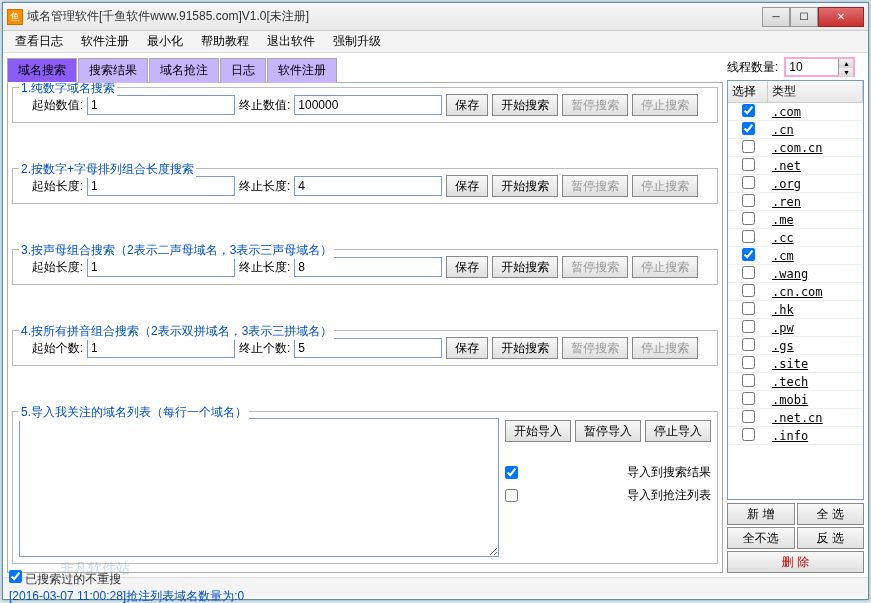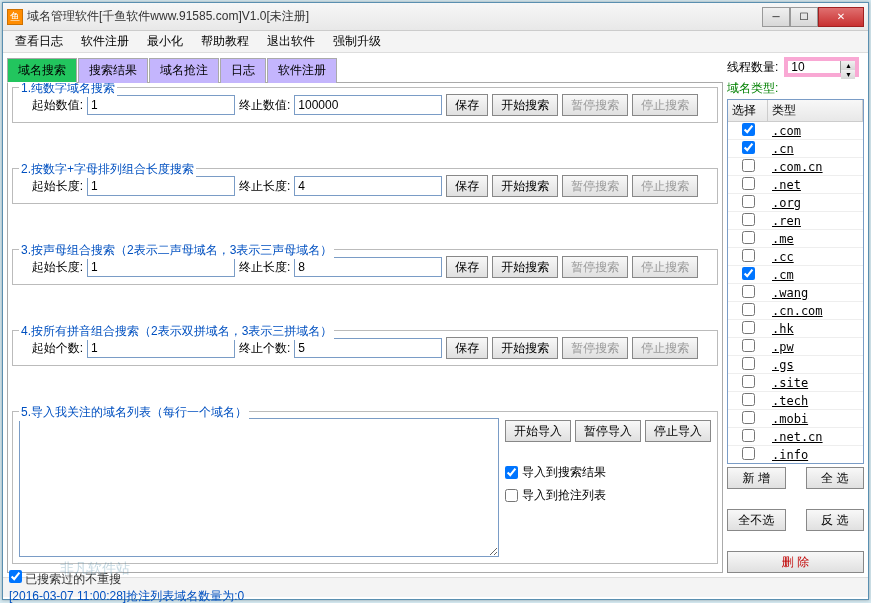--- a/index.html
+++ b/index.html
@@ -11,52 +11,52 @@
 .title-text { flex: 1; color: #333; }
 .winbtns { display: flex; gap: 0; }
 .winbtn { width: 28px; height: 20px; border: 1px solid #999; background: linear-gradient(#f0f0f0,#d8d8d8); display: flex; align-items: center; justify-content: center; font-size: 10px; cursor: pointer; }
 .winbtn.close { width: 46px; background: linear-gradient(#e07070,#c83030); color: #fff; border-color: #a02020; }
 .menubar { height: 22px; background: #f4f4f4; border-bottom: 1px solid #ddd; display: flex; align-items: center; padding: 0 4px; gap: 2px; }
 .menuitem { padding: 2px 8px; cursor: pointer; }
 .content { display: flex; padding: 4px; gap: 4px; height: calc(100% - 72px); }
 .left { flex: 1; display: flex; flex-direction: column; }
 .tabs { display: flex; border-bottom: 1px solid #aaa; }
 .tab { padding: 3px 10px; border: 1px solid #aaa; border-bottom: none; background: #c4b5fd; margin-right: 1px; cursor: pointer; position: relative; top: 1px; }
-.tab.active { background: #22c55e; border-bottom: 1px solid #fff; }
+.tab.active { background: #8b5cf6; border-bottom: 1px solid #fff; }
 .tabbody { border: 1px solid #aaa; border-top: none; flex: 1; padding: 4px; overflow: hidden; display: flex; flex-direction: column; gap: 41px; }
 .fieldset { border: 1px solid #bbb; margin-bottom: 4px; padding: 6px 6px 6px 6px; position: relative; }
 .fieldset-label { position: absolute; top: -8px; left: 6px; background: #fff; padding: 0 2px; color: #0050c0; }
 .row { display: flex; align-items: center; gap: 4px; justify-content: center; }
 .lbl { white-space: nowrap; }
 .inp { border: 1px solid #7a9cc6; height: 20px; padding: 0 3px; background: #fff; }
 .inp.w1 { width: 148px; }
 .inp.w2 { width: 148px; }
 .btn { height: 22px; padding: 0 8px; border: 1px solid #888; background: linear-gradient(#f8f8f8,#e0e0e0); cursor: pointer; white-space: nowrap; }
 .btn:disabled, .btn.disabled { color: #999; cursor: default; }
 .fieldset.tall { flex: 1; display: flex; flex-direction: column; }
 .splitrow { display: flex; gap: 6px; flex: 1; }
 .txtarea { flex: 0 0 480px; border: 1px solid #7a9cc6; background: #fff; }
 .rightcol { flex: 1; display: flex; flex-direction: column; gap: 6px; padding-top: 2px; }
-.cbrow { display: flex; align-items: center; gap: 4px; }
+.cbrow { display: flex; align-items: center; gap: 4px; justify-content: space-between; }
 .right { width: 142px; display: flex; flex-direction: column; }
 .threadrow { display: flex; align-items: center; gap: 6px; margin-bottom: 3px; }
-.spinbox { display: flex; border: 4px solid #f9a8d4; height: 20px; }
+.spinbox { display: flex; border: 2px solid #f9a8d4; height: 20px; }
 .spinbox input { border: none; width: 52px; padding: 0 3px; }
 .spinbtns { display: flex; flex-direction: column; width: 15px; border-left: 1px solid #999; }
 .spinb { flex: 1; font-size: 7px; text-align: center; background: linear-gradient(#f0f0f0,#d8d8d8); cursor: pointer; line-height: 9px; }
 .sectlabel { color: #008000; margin-bottom: 2px; }
 .typetable { border: 1px solid #7a9cc6; flex: 1; background: #fff; overflow-y: auto; overflow-x: hidden; }
 .typeth { display: flex; background: linear-gradient(#f8f8f8,#e8e8e8); border-bottom: 1px solid #ccc; position: sticky; top: 0; }
 .typeth > div { padding: 2px 4px; border-right: 1px solid #ccc; }
 .typeth .c1 { width: 40px; }
 .typeth .c2 { flex: 1; }
 .typerow { display: flex; border-bottom: 1px solid #eee; align-items: center; height: 18px; text-decoration: underline; }
 .typerow .c1 { width: 40px; text-align: center; }
 .typerow .c2 { flex: 1; padding-left: 4px; font-family: monospace; }
-.btngrid { display: grid; grid-template-columns: 1fr 1fr; gap: 20px; margin-top: 3px; }
+.btngrid { display: grid; grid-template-columns: 1fr 1fr; gap: 2px; margin-top: 3px; }
 .btngrid .btn.wide { grid-column: 1/3; color: #c00000; }
 .footer { height: 20px; padding: 1px 6px; display: flex; flex-direction: column; justify-content: center; font-size: 11px; color: #555; background: #f4f4f4; border-top: 1px solid #ddd; }
 .footer .l1 { color: #333; }
 .footer .l2 { color: #0050c0; }
 .chk { width: 13px; height: 13px; }
 .watermark { position: absolute; bottom: 25px; left: 60px; opacity: 0.3; font-size: 14px; color: #4080a0; pointer-events: none; }
 </style>
 </head>
 <body>
 
@@ -177,21 +177,20 @@
       <div class="threadrow">
         <span class="lbl">线程数量:</span>
         <div class="spinbox">
           <input value="10" style="">
           <div class="spinbtns">
             <div class="spinb">▲</div>
             <div class="spinb">▼</div>
           </div>
         </div>
       </div>
-      <div class="sectlabel">域名类型:</div>
       <div class="typetable">
         <div class="typeth">
           <div class="c1">选择</div>
           <div class="c2">类型</div>
         </div>
         <div id="typerows">
             <div class="typerow">
               <div class="c1"><input type="checkbox" class="chk" checked="" style=""></div>
               <div class="c2">.com</div>
             </div>

